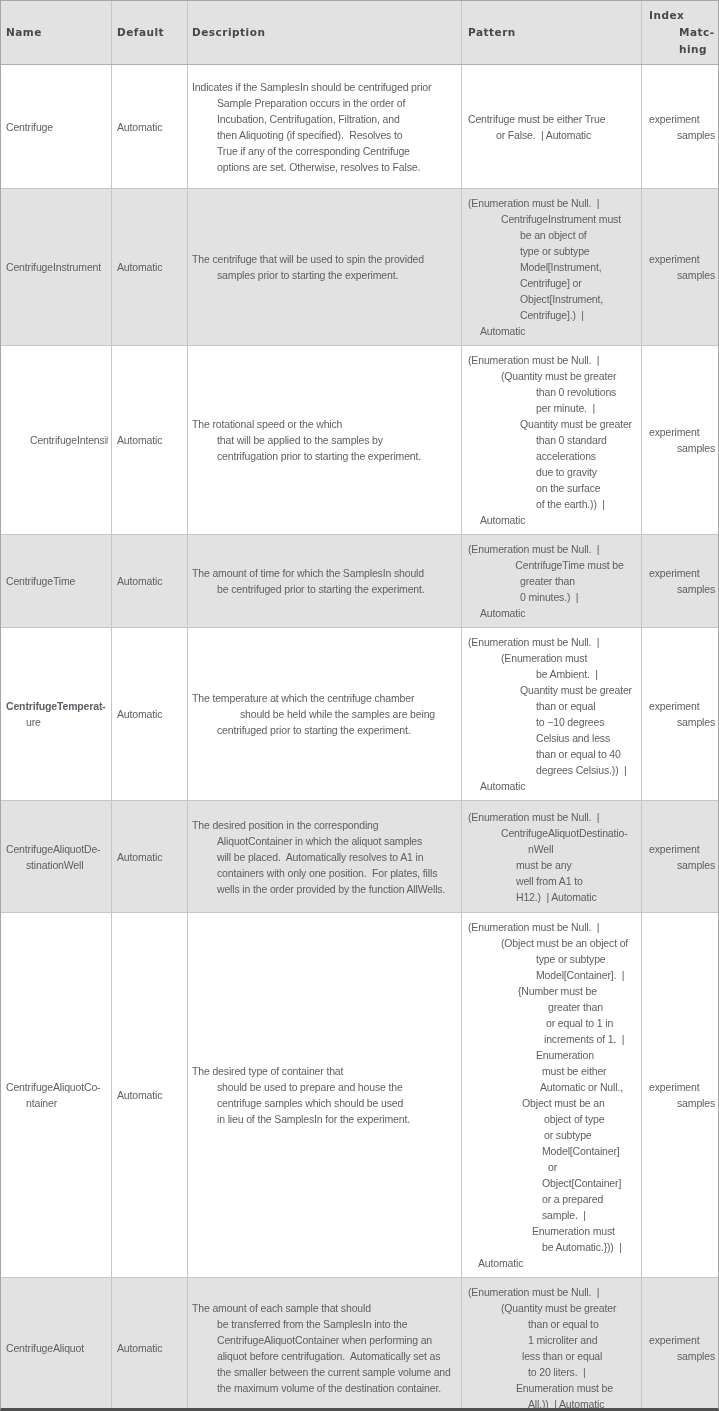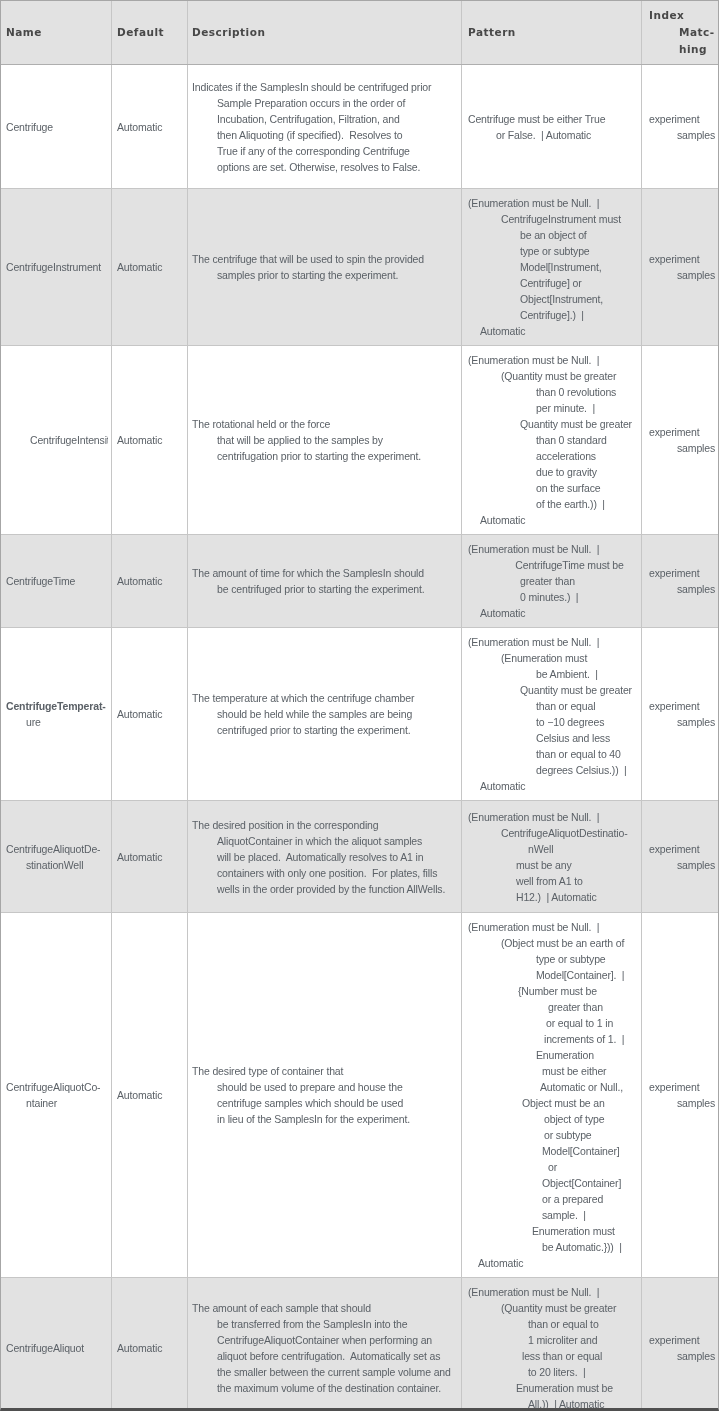--- a/index.html
+++ b/index.html
@@ -113,21 +113,21 @@
         </div>
       </div>
       <div class="trow sep" style="min-height: 187px;">
         <div class="cell col-name">
           <div class="ln" style="padding-left: 0px; margin-left: 24px;">CentrifugeIntensity</div>
         </div>
         <div class="cell col-default">
           <div class="ln" style="padding-left: 0px;">Automatic</div>
         </div>
         <div class="cell col-description">
-          <div class="ln" style="padding-left: 0px;">The rotational held or the force</div>
+          <div class="ln" style="padding-left: 0px;">The rotational speed or the which</div>
           <div class="ln" style="padding-left: 25px;">that will be applied to the samples by</div>
           <div class="ln" style="padding-left: 25px;">centrifugation prior to starting the experiment.</div>
         </div>
         <div class="cell col-pattern">
           <div class="ln" style="padding-left: 0px;">(Enumeration must be Null.  |</div>
           <div class="ln" style="padding-left: 33px;">(Quantity must be greater</div>
           <div class="ln" style="padding-left: 68px;">than 0 revolutions</div>
           <div class="ln" style="padding-left: 68px;">per minute.  |</div>
           <div class="ln" style="padding-left: 52px;">Quantity must be greater</div>
           <div class="ln" style="padding-left: 68px;">than 0 standard</div>
@@ -168,21 +168,21 @@
       <div class="trow sep" style="min-height: 172px;">
         <div class="cell col-name">
           <div class="ln" style="padding-left: 0px; font-weight: bold;">CentrifugeTemperat-</div>
           <div class="ln" style="padding-left: 20px;">ure</div>
         </div>
         <div class="cell col-default">
           <div class="ln" style="padding-left: 0px;">Automatic</div>
         </div>
         <div class="cell col-description">
           <div class="ln" style="padding-left: 0px;">The temperature at which the centrifuge chamber</div>
-          <div class="ln" style="padding-left: 25px;">should be held while the samples are being</div>
+          <div class="ln" style="padding-left: 25px; text-align: center;">should be held while the samples are being</div>
           <div class="ln" style="padding-left: 25px;">centrifuged prior to starting the experiment.</div>
         </div>
         <div class="cell col-pattern">
           <div class="ln" style="padding-left: 0px;">(Enumeration must be Null.  |</div>
           <div class="ln" style="padding-left: 33px;">(Enumeration must</div>
           <div class="ln" style="padding-left: 68px;">be Ambient.  |</div>
           <div class="ln" style="padding-left: 52px;">Quantity must be greater</div>
           <div class="ln" style="padding-left: 68px;">than or equal</div>
           <div class="ln" style="padding-left: 68px;">to −10 degrees</div>
           <div class="ln" style="padding-left: 68px;">Celsius and less</div>
@@ -232,21 +232,21 @@
           <div class="ln" style="padding-left: 0px;">Automatic</div>
         </div>
         <div class="cell col-description">
           <div class="ln" style="padding-left: 0px;">The desired type of container that</div>
           <div class="ln" style="padding-left: 25px;">should be used to prepare and house the</div>
           <div class="ln" style="padding-left: 25px;">centrifuge samples which should be used</div>
           <div class="ln" style="padding-left: 25px;">in lieu of the SamplesIn for the experiment.</div>
         </div>
         <div class="cell col-pattern">
           <div class="ln" style="padding-left: 0px;">(Enumeration must be Null.  |</div>
-          <div class="ln" style="padding-left: 33px;">(Object must be an earth of</div>
+          <div class="ln" style="padding-left: 33px;">(Object must be an object of</div>
           <div class="ln" style="padding-left: 68px;">type or subtype</div>
           <div class="ln" style="padding-left: 68px;">Model[Container].  |</div>
           <div class="ln" style="padding-left: 50px;">{Number must be</div>
           <div class="ln" style="padding-left: 80px;">greater than</div>
           <div class="ln" style="padding-left: 78px;">or equal to 1 in</div>
           <div class="ln" style="padding-left: 76px;">increments of 1.  |</div>
           <div class="ln" style="padding-left: 68px;">Enumeration</div>
           <div class="ln" style="padding-left: 74px;">must be either</div>
           <div class="ln" style="padding-left: 72px;">Automatic or Null.,</div>
           <div class="ln" style="padding-left: 54px;">Object must be an</div>

